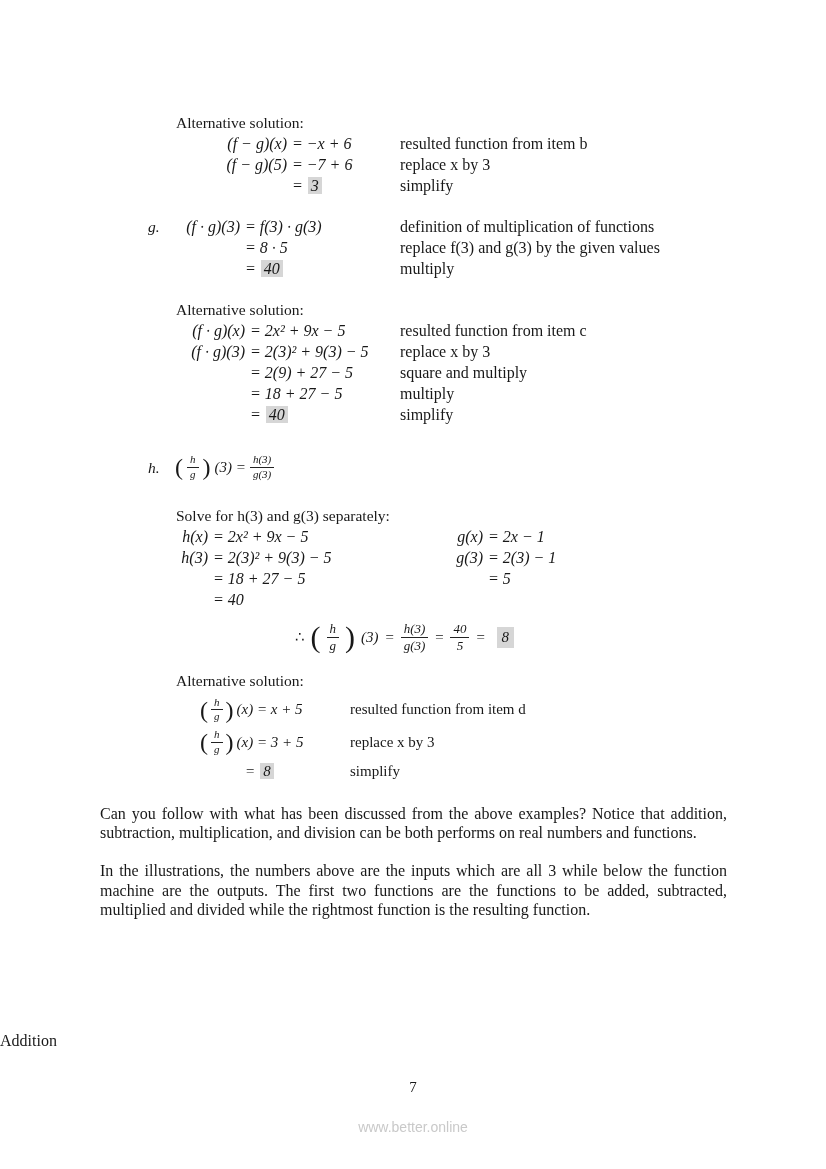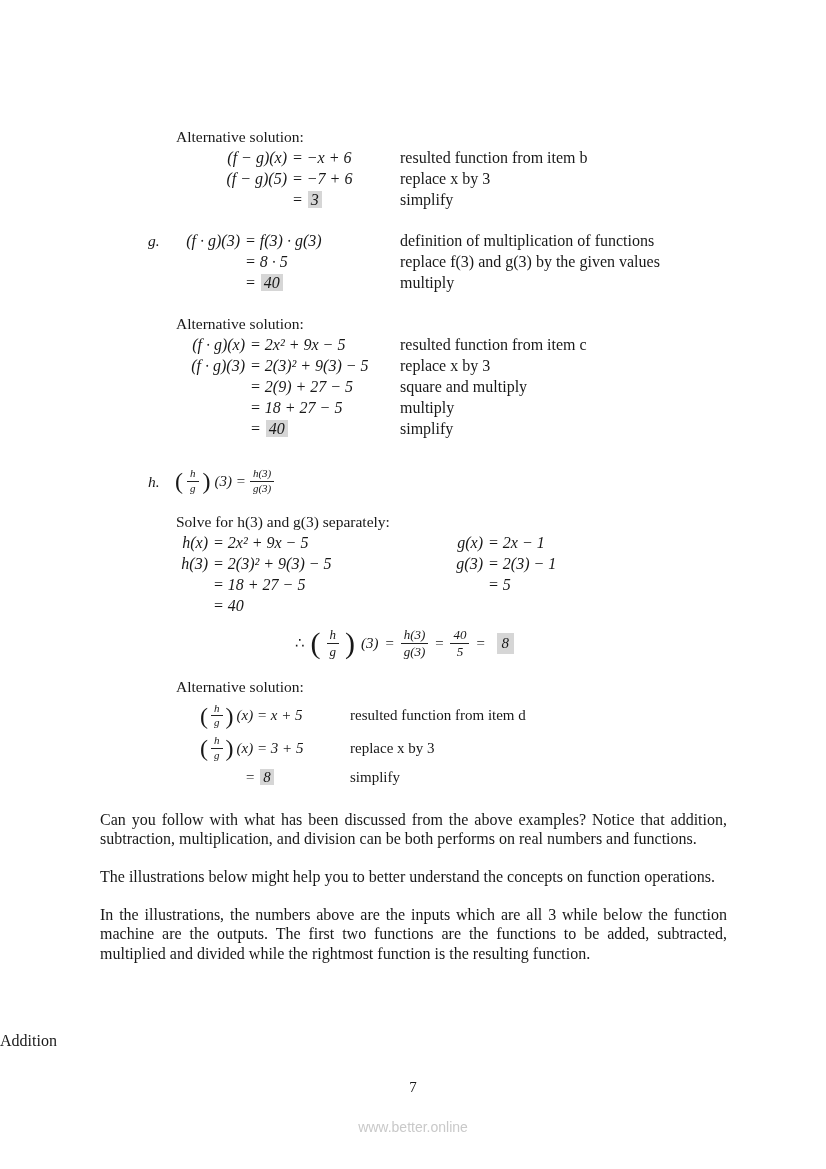--- a/index.html
+++ b/index.html
@@ -1,20 +1,20 @@
 <!DOCTYPE html>
 <html style="--highlight: #d6d6d6; --footer_text: #c9c9c9;"><head>
 <meta charset="utf-8">
 <style>
   html,body { margin:0; padding:0; }
   body {
     width:826px; height:1169px; background:#ffffff; overflow:hidden; position:relative;
     font-family:"Liberation Serif","DejaVu Serif",serif; color:#181818;
   }
-  .content { position:absolute; left:100px; top:16px; width:627px; padding-top:110px; }
+  .content { position:absolute; left:100px; top:2px; width:627px; padding-top:110px; }
 
   .alt-header, .solve-header { padding-left:76px; font-size:15.5px; line-height:21px; }
 
   .eqgrid { display:grid; font-size:16px; line-height:21px; }
   .eqgrid .lhs { text-align:right; padding-right:5px; font-style:italic; white-space:nowrap; }
   .eqgrid .rhs { font-style:italic; white-space:nowrap; }
   .eqgrid .note { font-style:normal; white-space:nowrap; }
   .alt1 { grid-template-columns:192px 108px 1fr; }
   .gsec { grid-template-columns:145px 155px 1fr; }
   .alt2 { grid-template-columns:150px 150px 1fr; }
@@ -30,21 +30,21 @@
   .frac .num { border-bottom:1px solid #222; padding:0 3px; }
   .frac .den { padding:0 3px; }
   .bigp { font-size:24px; font-style:normal; line-height:1; }
   .bigp2 { font-size:30px; font-style:normal; line-height:1; }
 
   .hline { height:36px; margin-top:24px; }
   .hline .item-label { top:8px; }
   .heq { position:absolute; left:75px; top:0; height:36px; display:flex; align-items:center; gap:4px;
          font-size:15px; font-style:italic; }
 
-  .solve-sec { margin-top:12px; }
+  .solve-sec { margin-top:20px; }
   .solve-wrap { display:flex; align-items:flex-start; }
   .solveL { grid-template-columns:113px 1fr; width:350px; }
   .solveR { grid-template-columns:38px 1fr; }
 
   .conclusion { display:flex; align-items:center; margin-left:195px; margin-top:8px; height:38px;
                 font-size:15px; font-style:italic; gap:6px; }
   .conclusion .cfrac { font-size:13px; }
   .conclusion .tf { font-style:normal; }
   .ansbig { padding:2px 5px; }
 
@@ -221,21 +221,20 @@
         <span class="note">replace x by 3</span>
       </div>
 
       <div class="alt3-row">
         <span class="alt3-eq simple"><span style="font-style:italic;">=</span><span class="hl">8</span></span>
         <span class="note">simplify</span>
       </div>
     </section>
 
     <p class="para first">Can you follow with what has been discussed from the above examples? Notice that addition, subtraction, multiplication, and division can be both performs on real numbers and functions.</p>
-    <p class="para">The illustrations below might help you to better understand the concepts on function operations.</p>
     <p class="para">In the illustrations, the numbers above are the inputs which are all 3 while below the function machine are the outputs. The first two functions are the functions to be added, subtracted, multiplied and divided while the rightmost function is the resulting function.</p>
 
   </main>
 
   <div class="caption">Addition</div>
   <div class="pagenum">7</div>
   <div class="footer">www.better.online</div>
 </div>
 
 </body></html>

